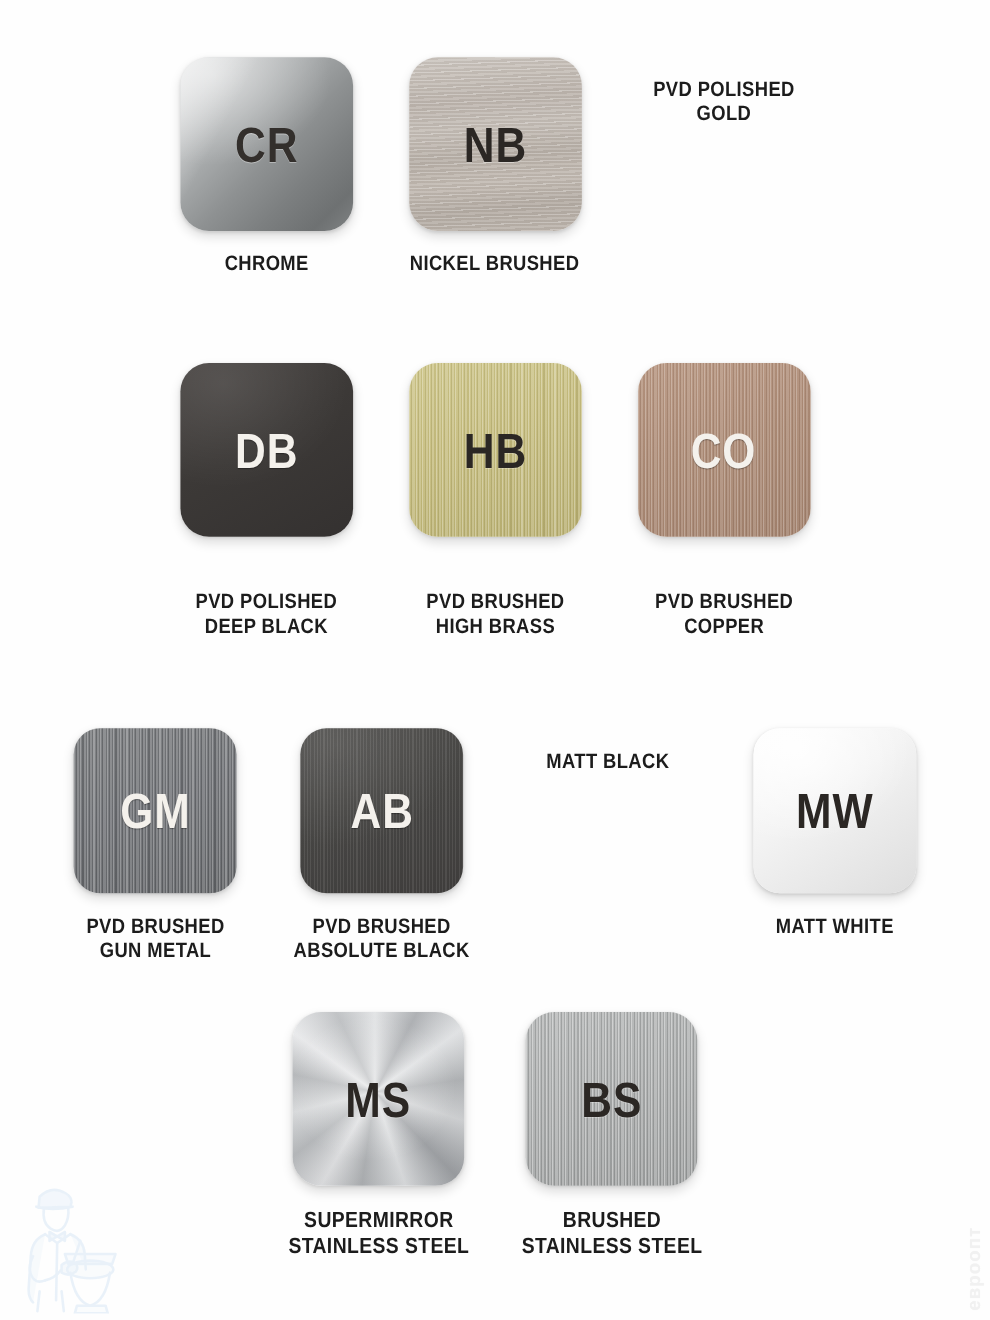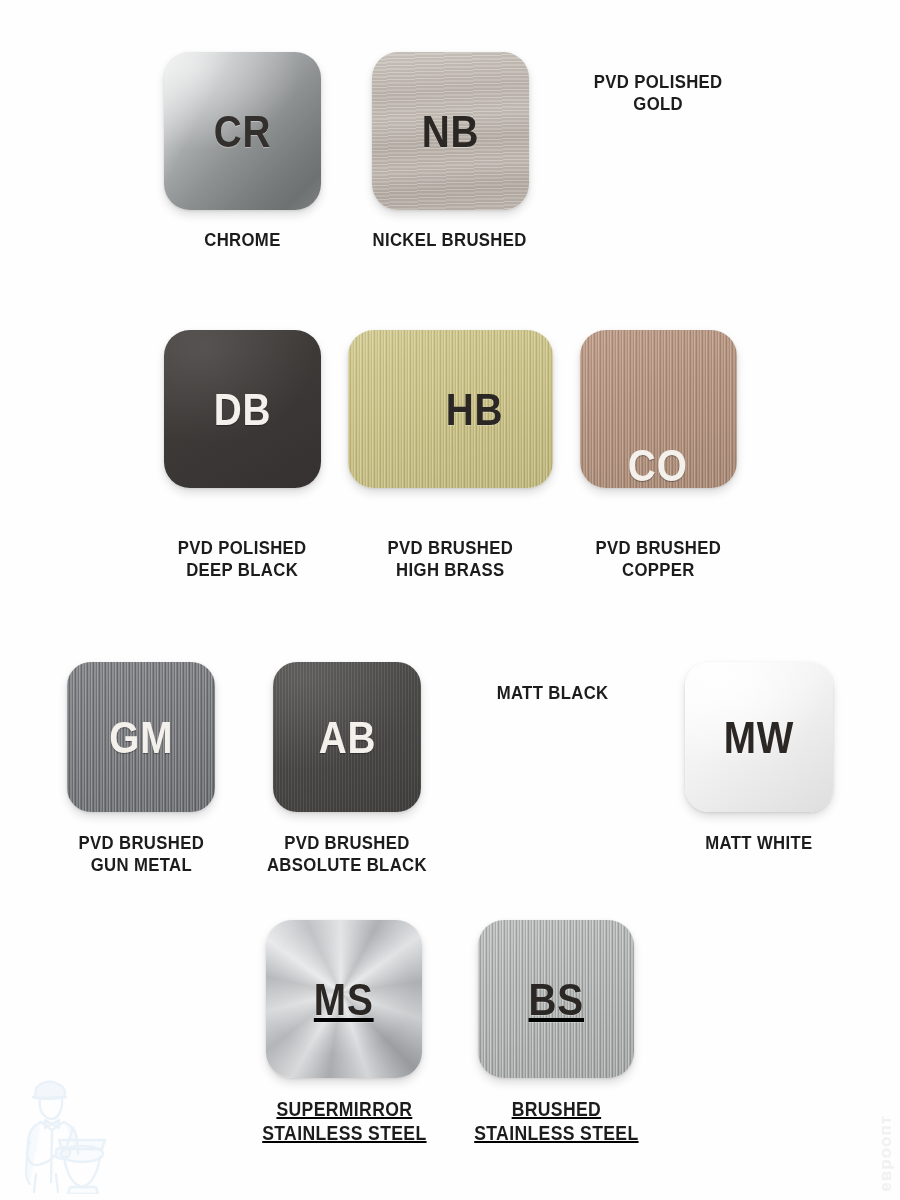--- a/index.html
+++ b/index.html
@@ -36,21 +36,21 @@
   #row-4 { top: 920px; }
 
   .cell {
     display: flex;
     flex-direction: column;
     align-items: center;
   }
   #row-1 .cell { width: 208px; }
   #row-2 .cell { width: 208px; gap: 30px; }
   #row-3 .cell { width: 206px; margin-top: 24px; }
-  #row-4 .cell { width: 212px; text-decoration: underline; }
+  #row-4 .cell { width: 212px; }
 
   
   .swatch {
     position: relative;
     width: 157px;
     height: 158px;
     border-radius: 26px;
     overflow: hidden;
     box-shadow: 0 5px 10px rgba(0,0,0,0.13),
                 0 1px 3px rgba(0,0,0,0.10);
@@ -134,35 +134,33 @@
 
   .f-deepblack {
     background: linear-gradient(150deg, #474341 0%, #3c3937 45%, #343130 100%);
   }
   .f-deepblack .grain {
     background: radial-gradient(120% 100% at 25% 12%, rgba(255,255,255,0.10), rgba(255,255,255,0) 60%);
   }
 
   .f-highbrass {
     background: linear-gradient(160deg, #cfc78c 0%, #c6bd7f 45%, #b9b073 100%);
-    padding-left: 48px;
   }
   .f-highbrass .grain {
     background: repeating-linear-gradient(
         90deg,
         rgba(255,255,255,0.30) 0px, rgba(255,255,255,0.30) 1px,
         rgba(255,255,255,0.05) 1px, rgba(255,255,255,0.05) 2px,
         rgba(110,102,50,0.16) 2px, rgba(110,102,50,0.16) 3px,
         rgba(255,255,255,0.16) 3px, rgba(255,255,255,0.16) 5px,
         rgba(130,120,62,0.10)  5px, rgba(130,120,62,0.10)  6px);
   }
 
   .f-copper {
     background: linear-gradient(160deg, #b99883 0%, #ae8d78 48%, #a3836f 100%);
-    align-items: flex-end;
   }
   .f-copper .grain {
     background: repeating-linear-gradient(
         90deg,
         rgba(255,255,255,0.26) 0px, rgba(255,255,255,0.26) 1px,
         rgba(255,255,255,0.04) 1px, rgba(255,255,255,0.04) 2px,
         rgba(92,66,52,0.16)    2px, rgba(92,66,52,0.16)    3px,
         rgba(255,255,255,0.13) 3px, rgba(255,255,255,0.13) 5px,
         rgba(110,80,62,0.10)   5px, rgba(110,80,62,0.10)   6px);
   }

